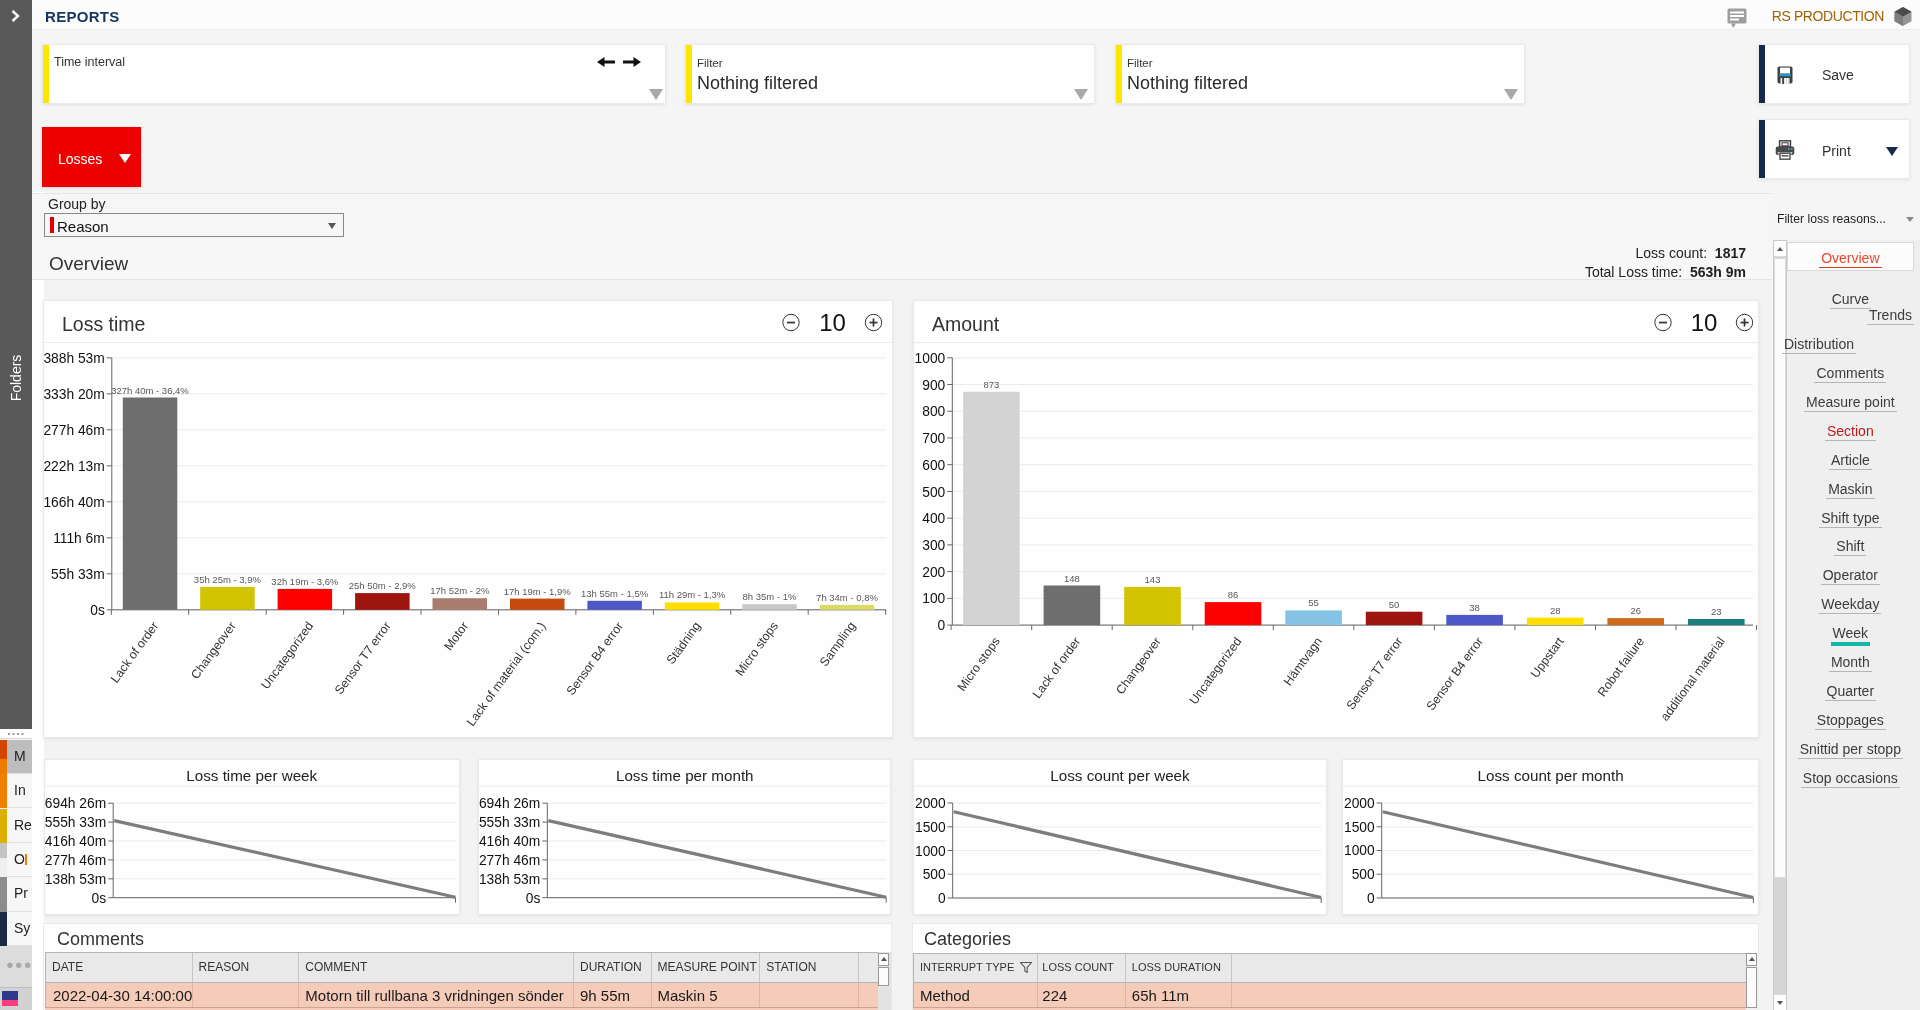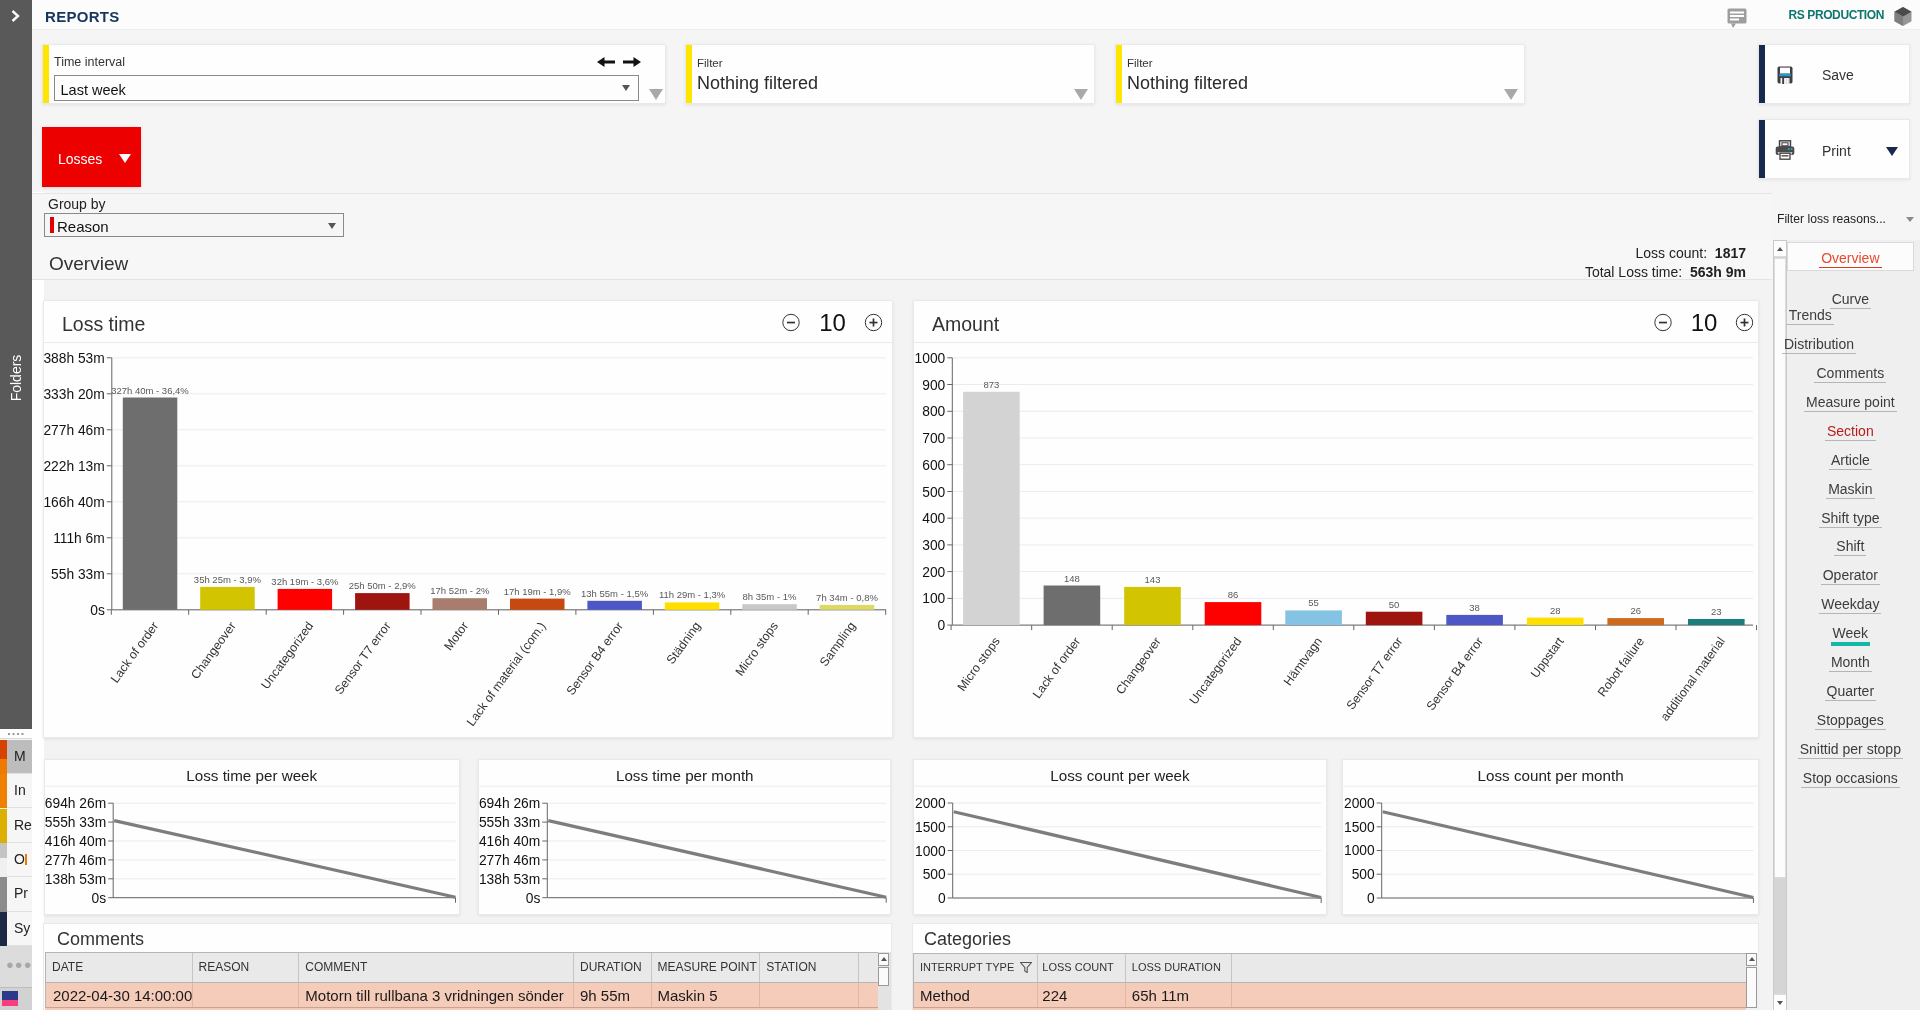--- a/index.html
+++ b/index.html
@@ -58,40 +58,36 @@
   </div>
 <div class="abs" style="left:32px;top:0;width:1888px;height:29.5px;background:#fcfcfc;border-bottom:1px solid #ededed"></div>
 <div class="abs" style="left:45px;top:8px;font-size:15px;font-weight:bold;color:#17365d;letter-spacing:0.3px">REPORTS</div>
 <svg class="abs" style="left:1727px;top:8px" width="20" height="21" viewBox="0 0 20 21">
  <rect x="0.5" y="0.5" width="19" height="15" rx="1.5" fill="#9e9e9e"></rect>
  <rect x="3" y="3.5" width="14" height="2" fill="#fff"></rect>
     <rect x="3" y="7" width="14" height="2" fill="#fff"></rect>
     <rect x="3" y="10.5" width="9" height="2" fill="#fff"></rect>
  <path d="M4 15.5 L9 15.5 L6 20 Z" fill="#9e9e9e"></path>
 </svg>
-<div class="abs" style="left:1660px;top:8px;width:224px;text-align:right;font-size:12px;font-weight:bold;color:#0f766e;letter-spacing:-0.4px">RS PRODUCTION</div>
+<div class="abs" style="left:1660px;top:8px;width:224px;text-align:right;font-size:14px;font-weight:normal;color:#a16207;letter-spacing:-0.4px">RS PRODUCTION</div>
 <svg class="abs" style="left:1894px;top:7px" width="18" height="19" viewBox="0 0 18 19">
  <polygon points="9,0 17.5,4.8 17.5,14.2 9,19 0.5,14.2 0.5,4.8" fill="#969696"></polygon>
  <polygon points="9,0 17.5,4.8 9,9.5 0.5,4.8" fill="#4b4b4b"></polygon>
  <polygon points="0.5,4.8 9,9.5 9,19 0.5,14.2" fill="#7e7e7e"></polygon>
 </svg>
 
 <div class="panel" style="left:42px;top:44px;width:624px;height:60px">
  <div class="ybar"></div>
  <div class="abs" style="left:11px;top:9.5px;font-size:12.5px;color:#333">Time interval</div>
  <svg class="abs" style="left:554px;top:11px" width="18" height="12" viewBox="0 0 18 12">
       <path d="M18 4.6 L7.5 4.6 L7.5 1 L0 6 L7.5 11 L7.5 7.4 L18 7.4 Z" fill="#111"></path>
     </svg>
  <svg class="abs" style="left:580px;top:11px" width="18" height="12" viewBox="0 0 18 12">
       <path d="M0 4.6 L10.5 4.6 L10.5 1 L18 6 L10.5 11 L10.5 7.4 L0 7.4 Z" fill="#111"></path>
     </svg>
- <div class="selectbox" style="left:10.5px;top:29.5px;width:585px;height:26px">
-   <div class="abs" style="left:6px;top:6.5px;font-size:14.5px;color:#111">Last week</div>
-   <div class="abs" style="right:8px;top:9px;width:0;height:0;border-left:4.5px solid transparent;border-right:4.5px solid transparent;border-top:6px solid #555"></div>
- </div>
  <div class="gtri" style="left:606px;top:44px"></div>
 </div>
 
 <div class="panel" style="left:685px;top:44px;width:410px;height:60px">
  <div class="ybar"></div>
  <div class="abs" style="left:11px;top:12px;font-size:11.5px;color:#333">Filter</div>
  <div class="abs" style="left:11px;top:28px;font-size:18px;color:#2a2a2a">Nothing filtered</div>
  <div class="gtri" style="left:388px;top:44px"></div>
 </div>
 
@@ -495,21 +491,21 @@
 <div class="abs" style="left:1772.7px;top:240px;width:14px;height:770px;background:#d5d5d5;border:1px solid #c9c9c9">
  <div class="abs" style="left:0;top:0;width:12px;height:16px;background:#fdfdfd;border-bottom:1px solid #dcdcdc"></div>
  <div class="abs" style="left:2.9px;top:6px;width:0;height:0;border-left:3.2px solid transparent;border-right:3.2px solid transparent;border-bottom:4.5px solid #555"></div>
  <div class="abs" style="left:0;top:17px;width:12px;height:620px;background:#fcfcfc;border:1px solid #dcdcdc"></div>
  <div class="abs" style="left:0;top:753px;width:12px;height:17px;background:#fdfdfd;border-top:1px solid #dcdcdc"></div>
  <div class="abs" style="left:2.9px;top:759.5px;width:0;height:0;border-left:3.2px solid transparent;border-right:3.2px solid transparent;border-top:4.5px solid #555"></div>
 </div>
 
 <div class="abs" style="left:1786.7px;top:242.4px;width:127.3px;height:28.9px;background:#fcfcfc;border:1px solid #d9d9d9;text-align:center"><span style="display:inline-block;margin-top:7px;font-size:14px;color:#e8492f;border-bottom:1.5px solid #e03820;padding:0 2px 1px 2px">Overview</span></div>
 <div class="abs" style="left:1786.7px;top:271.3px;width:127.3px;height:28.9px;text-align:center"><span style="display:inline-block;margin-top:20px;font-size:14px;color:#3c3c3c;border-bottom:1px solid #b5b5b5;padding:0 2px 1px 2px">Curve</span></div>
-<div class="abs" style="left:1786.7px;top:300.2px;width:127.3px;height:28.9px;text-align:left"><span style="display:inline-block;margin-top:7px;font-size:14px;color:#3c3c3c;border-bottom:1px solid #b5b5b5;padding:0 2px 1px 2px">Trends</span></div>
+<div class="abs" style="left:1786.7px;top:300.2px;width:127.3px;height:28.9px;text-align:right"><span style="display:inline-block;margin-top:7px;font-size:14px;color:#3c3c3c;border-bottom:1px solid #b5b5b5;padding:0 2px 1px 2px">Trends</span></div>
 <div class="abs" style="left:1782px;top:329.1px;width:127.3px;height:28.9px;text-align:left"><span style="display:inline-block;margin-top:7px;font-size:14px;color:#3c3c3c;border-bottom:1px solid #b5b5b5;padding:0 2px 1px 2px">Distribution</span></div>
 <div class="abs" style="left:1786.7px;top:358.0px;width:127.3px;height:28.9px;text-align:center"><span style="display:inline-block;margin-top:7px;font-size:14px;color:#3c3c3c;border-bottom:1px solid #b5b5b5;padding:0 2px 1px 2px">Comments</span></div>
 <div class="abs" style="left:1786.7px;top:386.9px;width:127.3px;height:28.9px;text-align:center"><span style="display:inline-block;margin-top:7px;font-size:14px;color:#3c3c3c;border-bottom:1px solid #b5b5b5;padding:0 2px 1px 2px">Measure point</span></div>
 <div class="abs" style="left:1786.7px;top:415.8px;width:127.3px;height:28.9px;text-align:center"><span style="display:inline-block;margin-top:7px;font-size:14px;color:#b91c1c;border-bottom:1px solid #b5b5b5;padding:0 2px 1px 2px">Section</span></div>
 <div class="abs" style="left:1786.7px;top:444.7px;width:127.3px;height:28.9px;text-align:center"><span style="display:inline-block;margin-top:7px;font-size:14px;color:#3c3c3c;border-bottom:1px solid #b5b5b5;padding:0 2px 1px 2px">Article</span></div>
 <div class="abs" style="left:1786.7px;top:473.6px;width:127.3px;height:28.9px;text-align:center"><span style="display:inline-block;margin-top:7px;font-size:14px;color:#3c3c3c;border-bottom:1px solid #b5b5b5;padding:0 2px 1px 2px">Maskin</span></div>
 <div class="abs" style="left:1786.7px;top:502.5px;width:127.3px;height:28.9px;text-align:center"><span style="display:inline-block;margin-top:7px;font-size:14px;color:#3c3c3c;border-bottom:1px solid #b5b5b5;padding:0 2px 1px 2px">Shift type</span></div>
 <div class="abs" style="left:1786.7px;top:531.4px;width:127.3px;height:28.9px;text-align:center"><span style="display:inline-block;margin-top:7px;font-size:14px;color:#3c3c3c;border-bottom:1px solid #b5b5b5;padding:0 2px 1px 2px">Shift</span></div>
 <div class="abs" style="left:1786.7px;top:560.3px;width:127.3px;height:28.9px;text-align:center"><span style="display:inline-block;margin-top:7px;font-size:14px;color:#3c3c3c;border-bottom:1px solid #b5b5b5;padding:0 2px 1px 2px">Operator</span></div>
 <div class="abs" style="left:1786.7px;top:589.2px;width:127.3px;height:28.9px;text-align:center"><span style="display:inline-block;margin-top:7px;font-size:14px;color:#3c3c3c;border-bottom:1px solid #b5b5b5;padding:0 2px 1px 2px">Weekday</span></div>

